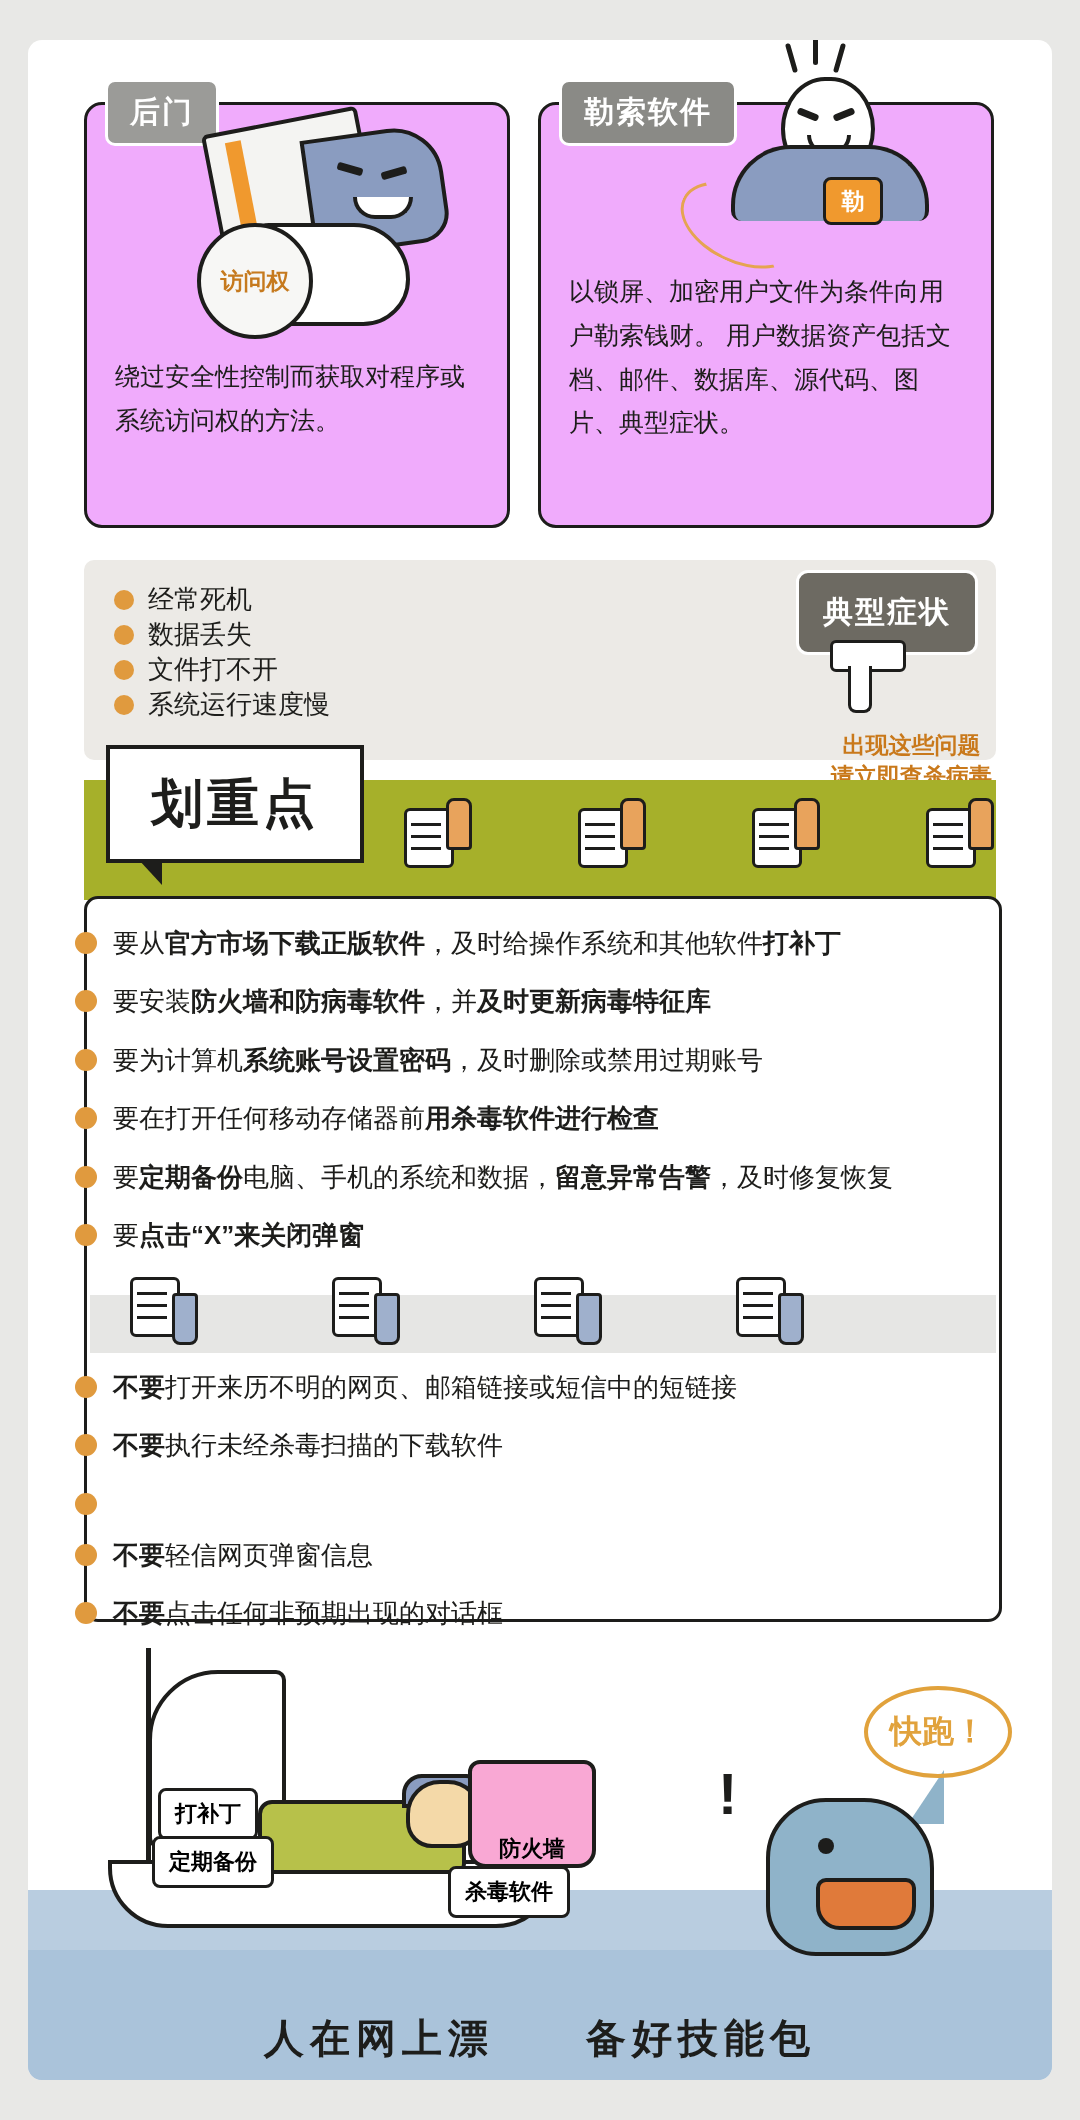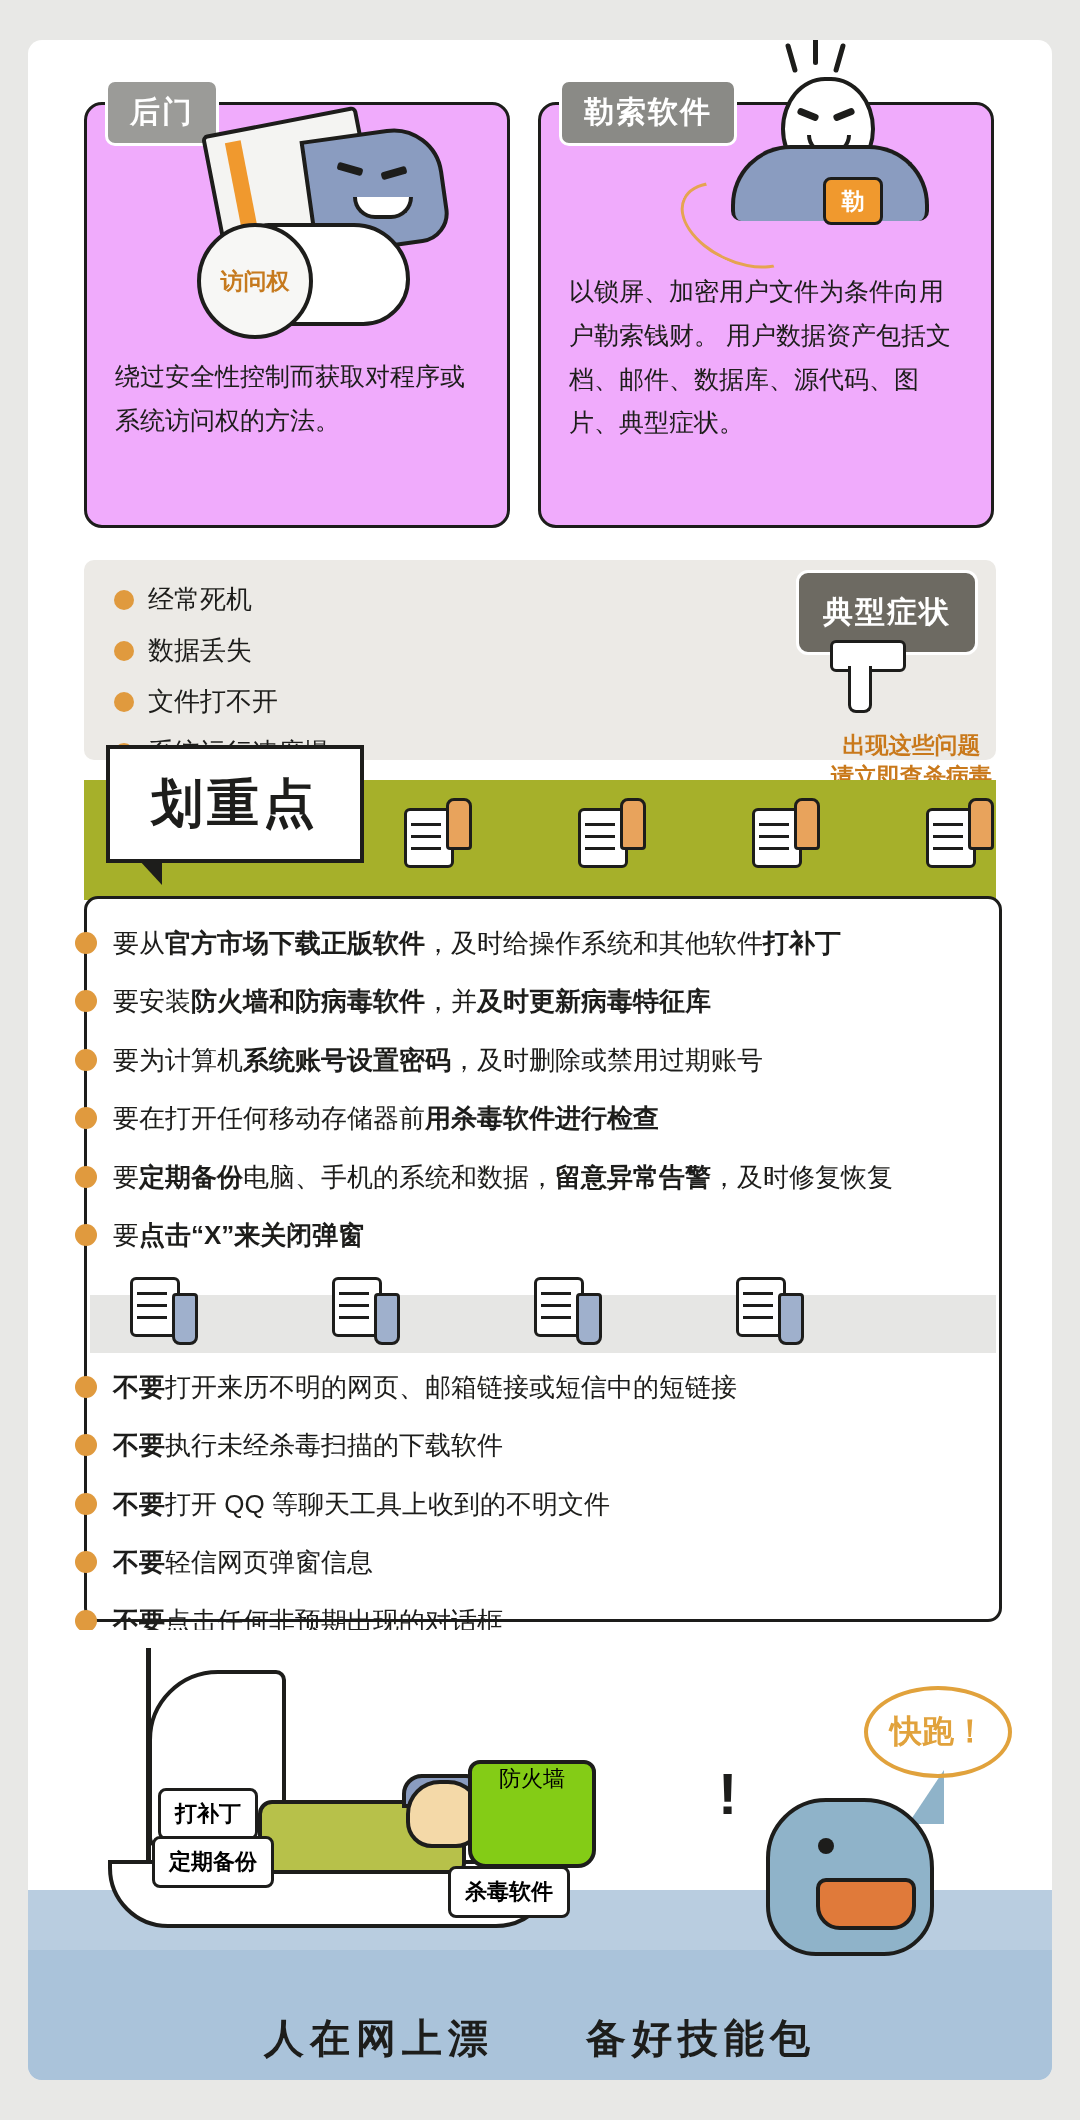--- a/index.html
+++ b/index.html
@@ -95,21 +95,21 @@
     border:3px solid #e5a451;border-radius:50%;border-top-color:transparent;border-right-color:transparent;
     transform:rotate(25deg);
   }
 
   
   .symptoms{
     position:absolute;left:56px;top:520px;width:912px;height:200px;
     background:#eceae6;border-radius:10px;
   }
   .sym-cols{position:absolute;left:30px;top:22px;display:flex;gap:0;}
-  .sym-col{display:flex;flex-direction:column;gap:16px;}
+  .sym-col{display:flex;flex-direction:column;}
   .sym-col.c1{width:250px;}
   .sym-item{display:flex;align-items:center;gap:14px;font-size:26px;color:#1d1d1b;}
   .dot{width:20px;height:20px;border-radius:50%;background:#e09a3e;flex:none;}
   .sym-tag{
     position:absolute;right:18px;top:10px;
     background:#6d6a62;color:#fff;font-weight:bold;font-size:30px;
     padding:19px 24px;border-radius:12px;border:3px solid #fff;letter-spacing:2px;
   }
   .thermo{position:absolute;right:96px;top:80px;width:70px;height:74px;}
   .thermo .t-body{position:absolute;left:0;top:0;width:70px;height:26px;border:3px solid #1d1d1b;border-radius:6px;background:#fff;}
@@ -179,22 +179,22 @@
   }
   .mast{position:absolute;left:118px;top:18px;width:5px;height:215px;background:#1d1d1b;}
   .person-body{
     position:absolute;left:230px;top:170px;width:200px;height:66px;
     background:#b7c14a;border:4px solid #1d1d1b;border-radius:14px 40px 10px 10px;
   }
   .person-head{position:absolute;left:378px;top:150px;width:68px;height:60px;background:#f4d9a8;border:4px solid #1d1d1b;border-radius:34px 34px 26px 26px;}
   .person-cap{position:absolute;left:374px;top:144px;width:76px;height:26px;background:#8a9cc0;border:4px solid #1d1d1b;border-radius:20px 20px 0 0;}
   .bag{
     position:absolute;left:440px;top:130px;width:120px;height:100px;
-    background:#84cc16;border:4px solid #1d1d1b;border-radius:12px 12px 18px 18px;
-    display:flex;align-items:flex-start;justify-content:center;font-size:22px;font-weight:normal;
+    background:#f9a8d4;border:4px solid #1d1d1b;border-radius:12px 12px 18px 18px;
+    display:flex;align-items:flex-end;justify-content:center;font-size:22px;font-weight:bold;
   }
   .lab{
     position:absolute;background:#fff;border:3px solid #1d1d1b;border-radius:8px;
     font-size:22px;font-weight:bold;padding:8px 14px;
   }
   #lab-patch{left:130px;top:158px;}
   #lab-backup{left:124px;top:206px;}
   #lab-av{left:420px;top:236px;}
   .shark{
     position:absolute;left:738px;top:168px;width:160px;height:150px;
@@ -408,21 +408,20 @@
       <div class="tip-row">
           <span class="tip-bullet"></span>
           <span><b>不要</b>打开来历不明的网页、邮箱链接或短信中的短链接</span>
         </div>
       <div class="tip-row">
           <span class="tip-bullet"></span>
           <span><b>不要</b>执行未经杀毒扫描的下载软件</span>
         </div>
       <div class="tip-row">
           <span class="tip-bullet"></span>
-          <span><b>不要</b>打开 QQ 等聊天工具上收到的不明文件</span>
         </div>
       <div class="tip-row">
           <span class="tip-bullet"></span>
           <span><b>不要</b>轻信网页弹窗信息</span>
         </div>
       <div class="tip-row">
           <span class="tip-bullet"></span>
           <span><b>不要</b>点击任何非预期出现的对话框</span>
         </div>
     </div>

